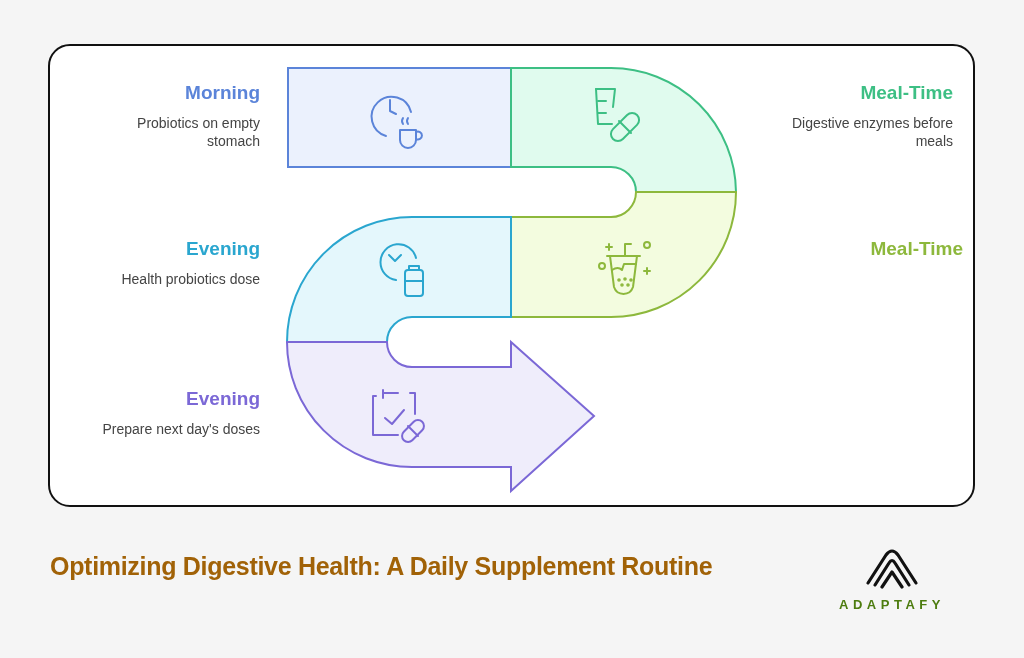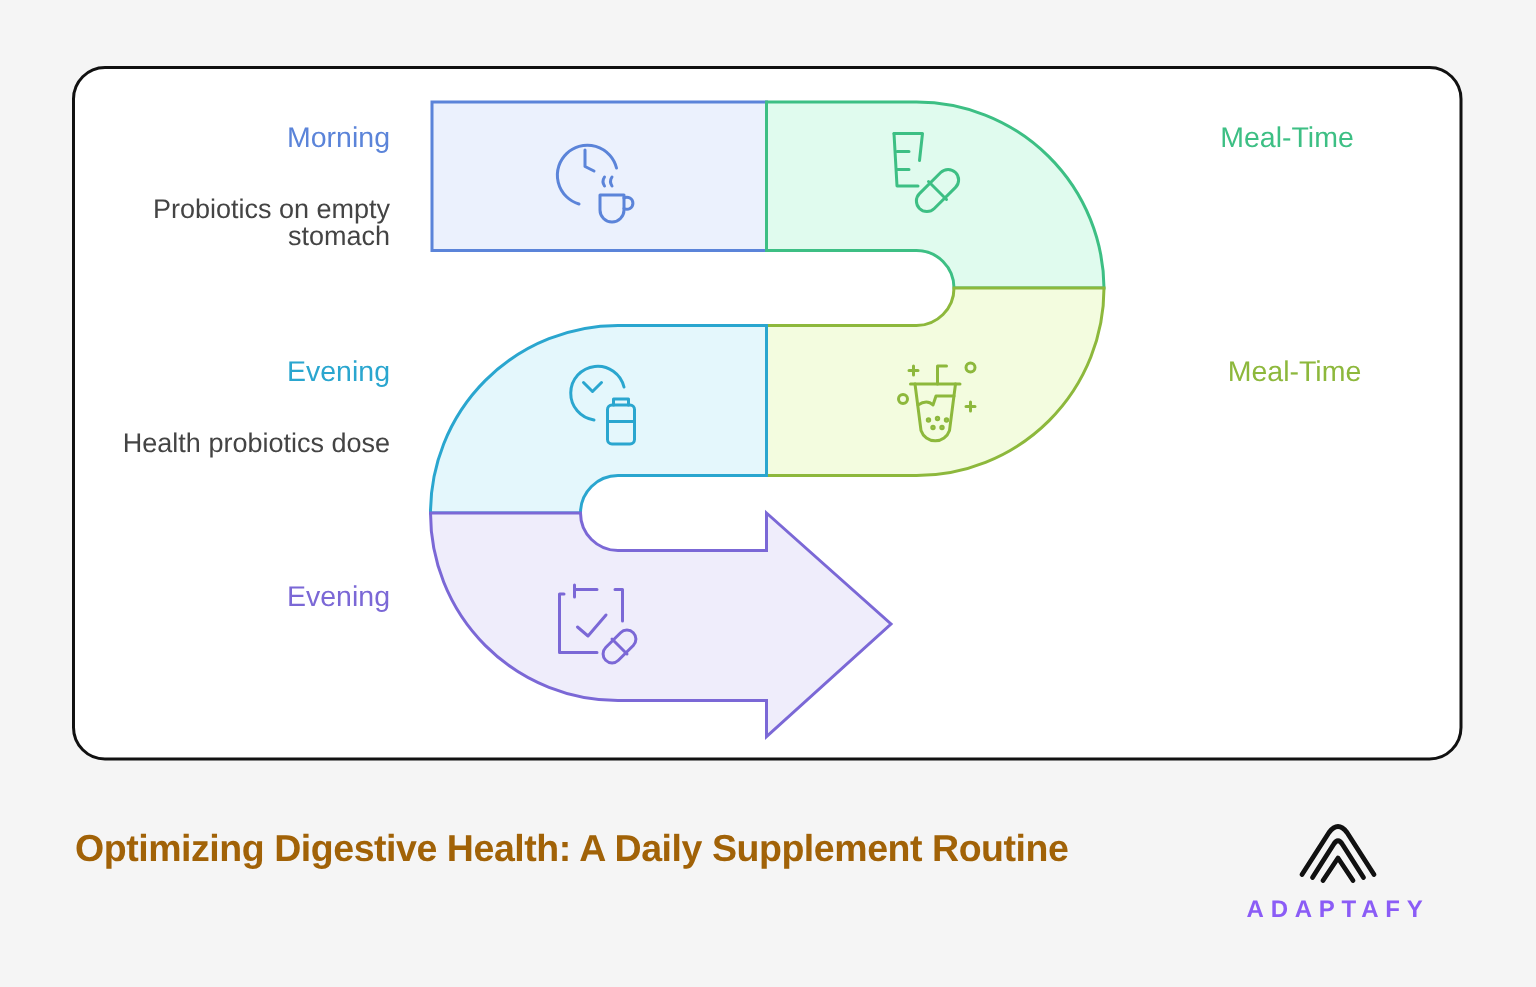--- a/index.html
+++ b/index.html
@@ -6,30 +6,30 @@
   body {
     width: 1024px; height: 658px; background: #f5f5f5;
     font-family: "Liberation Sans", sans-serif; position: relative; overflow: hidden;
   }
   .frame {
     position: absolute; left: 48px; top: 44px; width: 923px; height: 459px;
     border: 2px solid #111; border-radius: 22px; background: #ffffff;
   }
   svg.diagram { position: absolute; left: 0; top: 0; }
   .label { position: absolute; }
-  .label .title { font-weight: normal; font-size: 19px; line-height: 22px; }
-  .label .desc { font-size: 18px; line-height: 18px; color: #444; margin-top: 26px; }
+  .label .title { font-weight: bold; font-size: 19px; line-height: 22px; }
+  .label .desc { font-size: 14px; line-height: 18px; color: #444; margin-top: 10px; }
   .left { text-align: right; }
-  .right { text-align: center; }
+  .right { text-align: right; }
   .page-title {
     position: absolute; left: 50px; top: 548px; width: 680px;
     font-size: 25px; font-weight: bold; line-height: 37px; color: #a16207; letter-spacing: -0.3px;
   }
   .brand { position: absolute; left: 812px; top: 545px; width: 160px; text-align: center; }
-  .brand-word { font-weight: bold; font-size: 16px; letter-spacing: 4.5px; color: #8b5cf6; margin-top: 4px; }
+  .brand-word { font-weight: bold; font-size: 13px; letter-spacing: 4.5px; color: #4d7c0f; margin-top: 4px; }
 </style>
 </head>
 <body>
 
 <div class="frame"></div>
 
 <svg class="diagram" width="1024" height="658">
 
   <path d="M288,68 L511,68 L511,167 L288,167 Z" fill="#ebf1fd" stroke="#5b84d9" stroke-width="2"></path>
 
@@ -90,33 +90,35 @@
   </g>
 </svg>
 
 <div class="label left" style="left:100px; top:82px; width:160px;">
   <div class="title" style="color:#5b84d9;">Morning</div>
   <div class="desc">Probiotics on empty stomach</div>
 </div>
 
 <div class="label right" style="left:763px; top:82px; width:190px;">
   <div class="title" style="color:#3dbf84;">Meal-Time</div>
+  <div class="desc">Digestive enzymes before meals</div>
 </div>
 
 <div class="label right" style="left:763px; top:238px; width:200px;">
   <div class="title" style="color:#8db83c;">Meal-Time</div>
 </div>
 
 <div class="label left" style="left:80px; top:238px; width:180px;">
   <div class="title" style="color:#2aa6cf;">Evening</div>
   <div class="desc">Health probiotics dose</div>
 </div>
 
 <div class="label left" style="left:60px; top:388px; width:200px;">
   <div class="title" style="color:#7b68d6;">Evening</div>
+  <div class="desc">Prepare next day's doses</div>
 </div>
 
 <div class="page-title">Optimizing Digestive Health: A Daily Supplement Routine</div>
 
 <div class="brand">
   <svg width="60" height="44" viewBox="0 0 60 44">
     <g fill="none" stroke="#111" stroke-width="3.2" stroke-linecap="round" stroke-linejoin="round">
       <path d="M6,38 L24,10 Q30,2 36,10 L54,38"></path>
       <path d="M13,40 L27,18 Q30,13 33,18 L47,40"></path>
       <path d="M20,42 L30,27 L40,42"></path>

